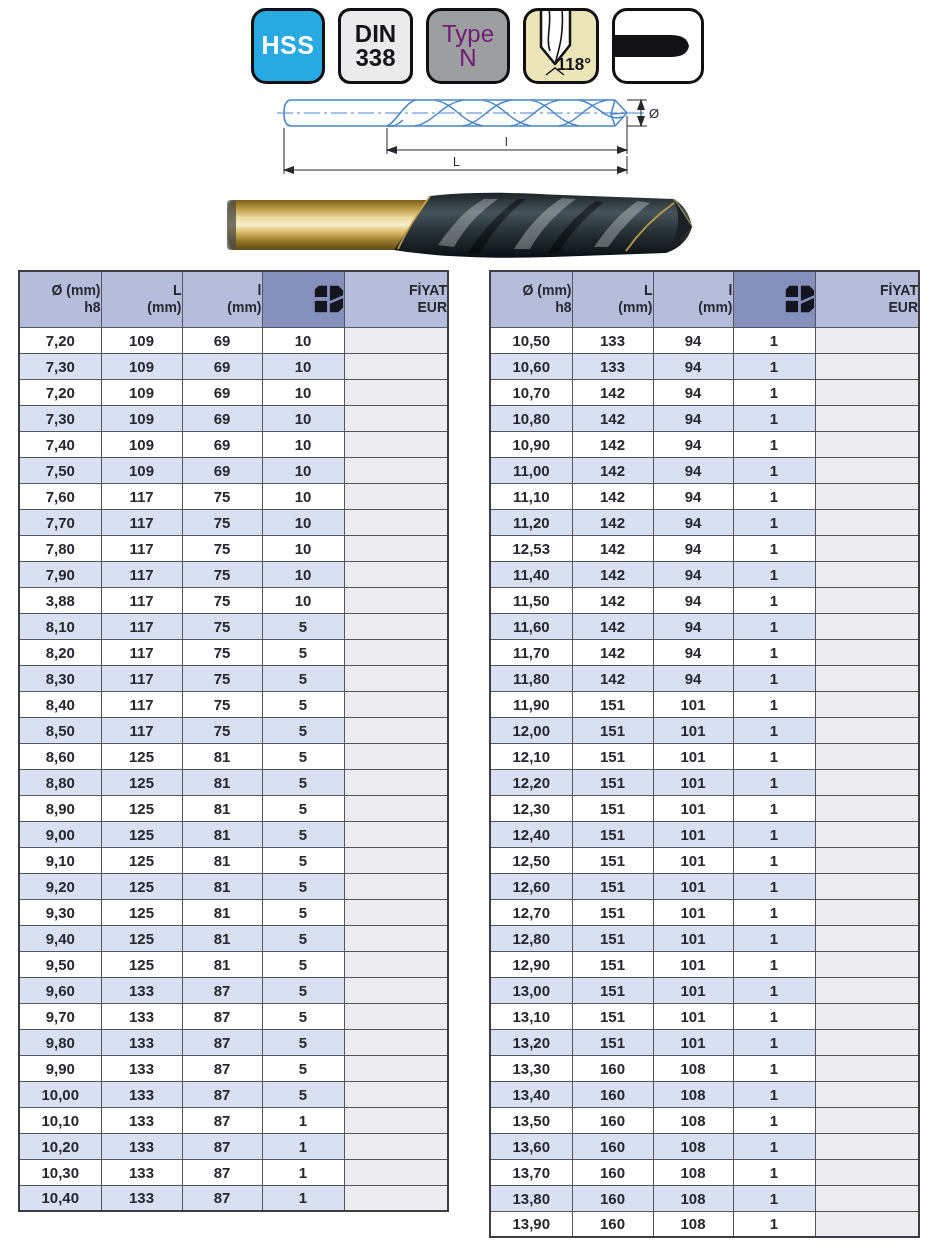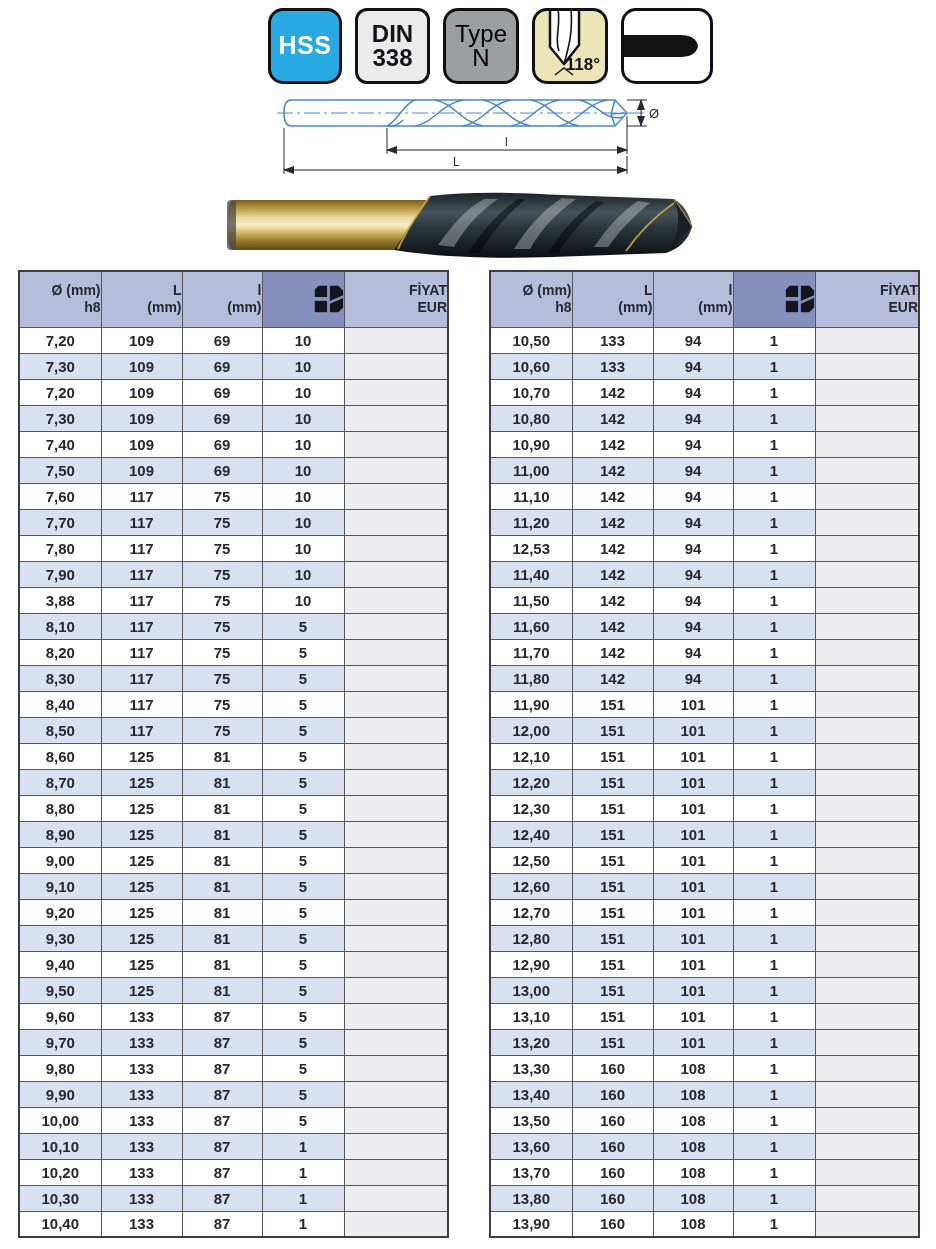--- a/index.html
+++ b/index.html
@@ -8,23 +8,23 @@
     --price-col-bg:#ededef; --table-border:#4a4a52; --diagram-line:#4a86c8; --text-dark:#27272f;
   }
   *{margin:0;padding:0;box-sizing:border-box;}
   body{background:#ffffff;font-family:"Liberation Sans",sans-serif;}
   .page{position:relative;width:936px;height:1249px;background:#fff;overflow:hidden;}
 
   
   .badges{position:absolute;left:251px;top:8px;display:flex;gap:13px;align-items:flex-start;}
   .badge{height:76px;border:3px solid #101014;border-radius:15px;display:flex;flex-direction:column;
          align-items:center;justify-content:center;line-height:1.02;position:relative;}
-  .badge-hss{width:74px;background:var(--hss-bg);color:#fff;font-weight:bold;font-size:25px;letter-spacing:.5px;margin-left:17px;}
+  .badge-hss{width:74px;background:var(--hss-bg);color:#fff;font-weight:bold;font-size:25px;letter-spacing:.5px;}
   .badge-din{width:75px;background:var(--badge-light);color:#141418;font-weight:bold;font-size:24px;border-radius:12px;}
-  .badge-type{width:76px;background:var(--badge-gray);color:#000000;font-weight:500;font-size:24px;}
+  .badge-type{width:84px;background:var(--badge-gray);color:#701a75;font-weight:500;font-size:24px;}
   .badge-angle{width:76px;background:var(--badge-cream);overflow:hidden;}
   .badge-angle .deg{position:absolute;right:5px;bottom:8px;font-weight:bold;font-size:17px;color:#131316;}
   .badge-shank{width:92px;background:#ffffff;}
   .badge svg{display:block;}
 
   
   .tech{position:absolute;left:275px;top:94px;width:400px;height:86px;}
   .tech svg{width:100%;height:100%;}
   .tech text{font-family:"Liberation Sans",sans-serif;fill:#27272f;}
 
@@ -329,27 +329,20 @@
             <td class="price"></td>
           </tr>
           <tr>
             <td>8,60</td>
             <td>125</td>
             <td>81</td>
             <td>5</td>
             <td class="price"></td>
           </tr>
           <tr>
-            <td>8,70</td>
-            <td>125</td>
-            <td>81</td>
-            <td>5</td>
-            <td class="price"></td>
-          </tr>
-          <tr>
             <td>8,80</td>
             <td>125</td>
             <td>81</td>
             <td>5</td>
             <td class="price"></td>
           </tr>
           <tr>
             <td>8,90</td>
             <td>125</td>
             <td>81</td>

